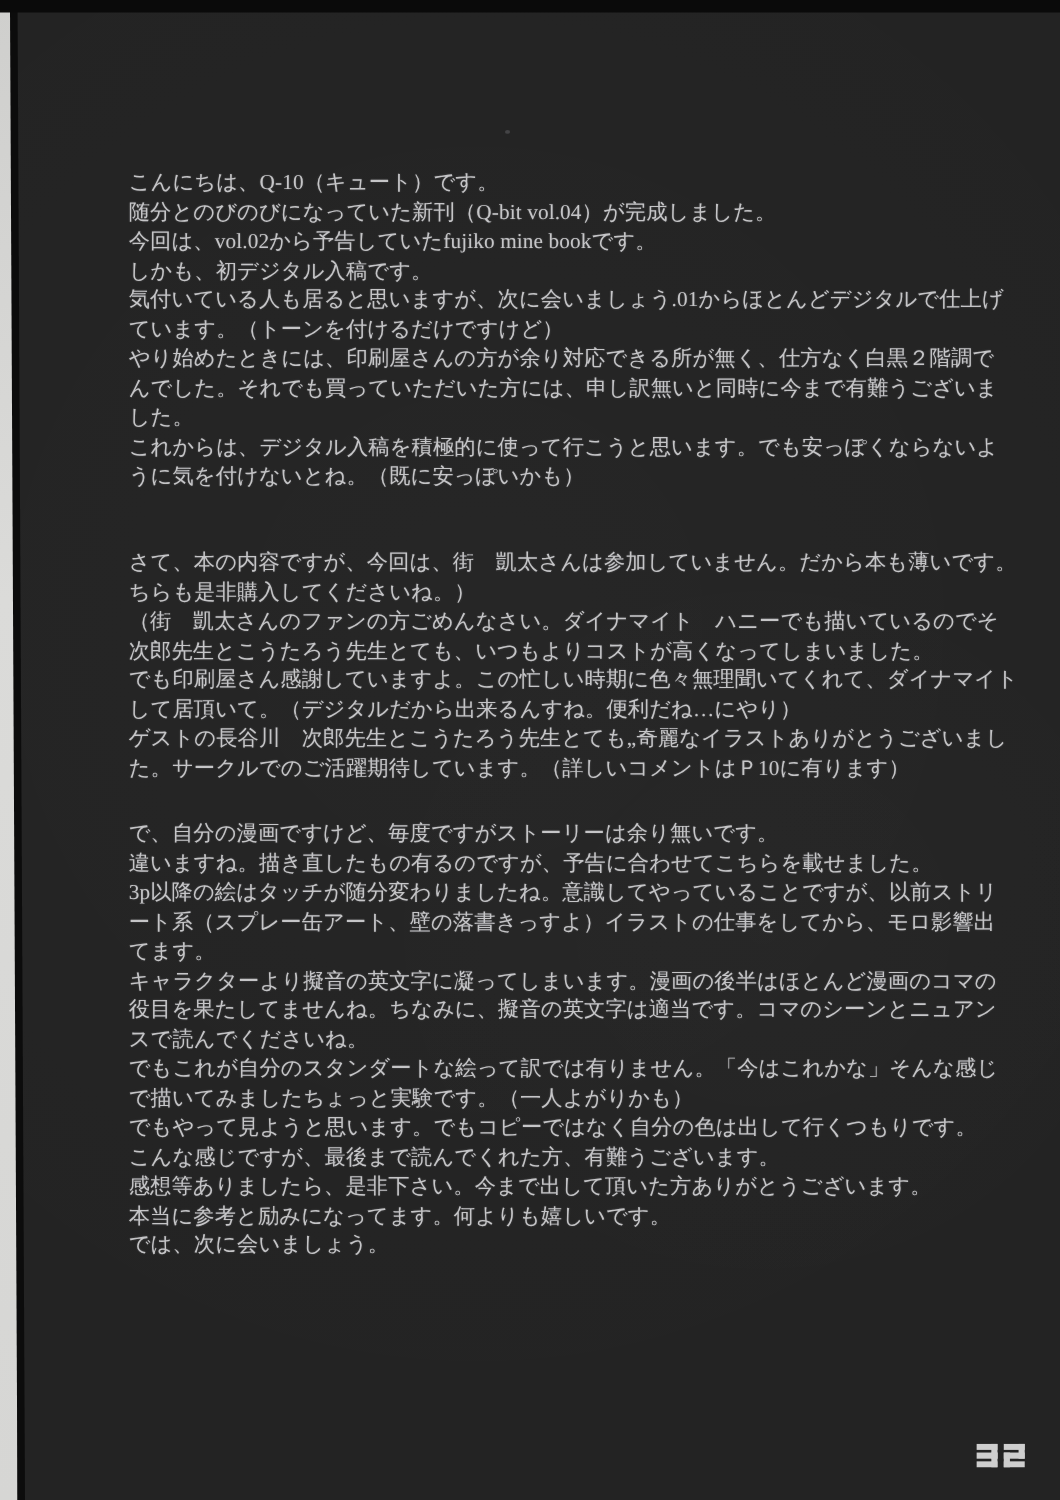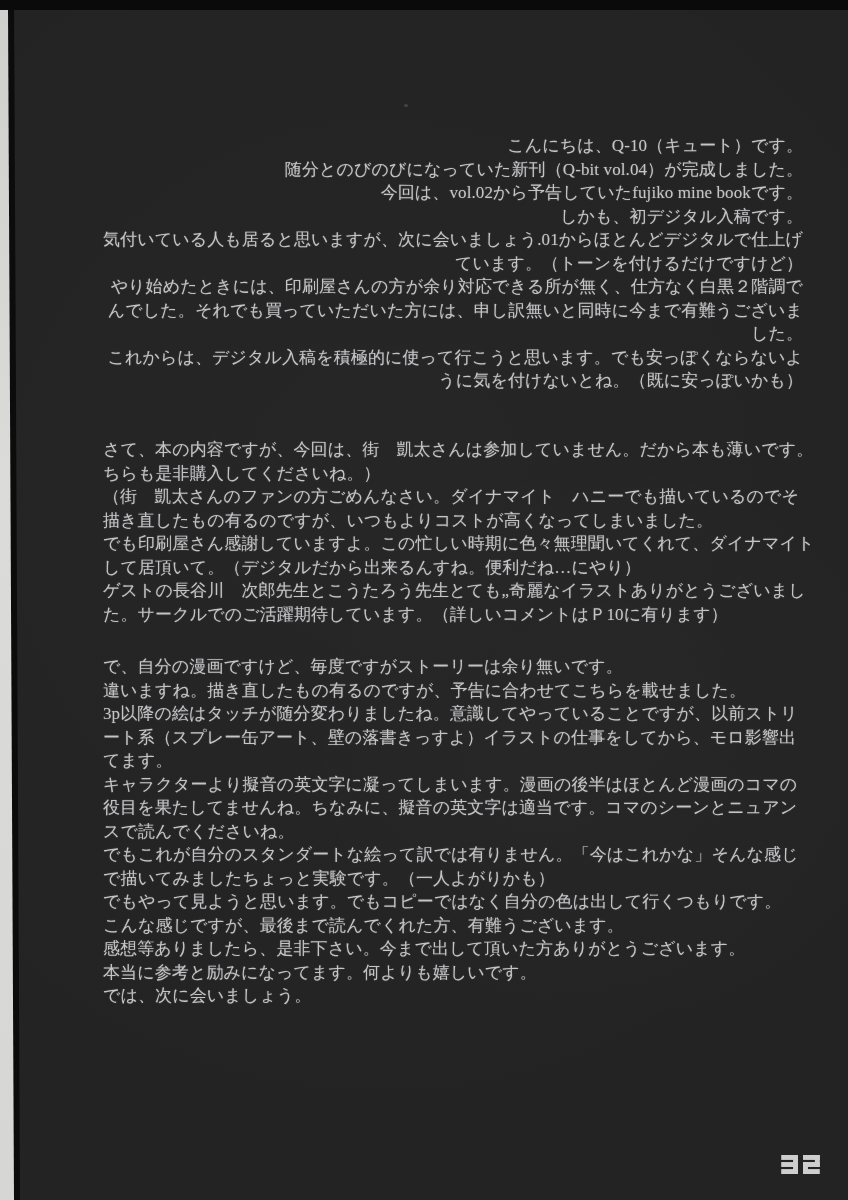--- a/index.html
+++ b/index.html
@@ -30,21 +30,21 @@
   }
   
   .para{
     position:absolute;left:103px;width:700px;
     font-size:17px;line-height:23.5px;
     color:var(--text,#c5c5c7);
     letter-spacing:0.1px;
     text-shadow:0 0 1.5px rgba(195,195,200,0.38);
   }
   .para .line{white-space:pre;height:23.5px;}
-  #para-1{top:134px;text-align:right;}
+  #para-1{top:134px;}
   #para-2{top:438px;}
   #para-3{top:655px;}
   
   .speck{
     position:absolute;border-radius:50%;
     background:#4f4f51;opacity:.75;
   }
   #speck-1{left:404px;top:104px;width:4px;height:3px;}
   #speck-2{left:236px;top:571px;width:2px;height:2px;opacity:.35;}
   
@@ -74,21 +74,21 @@
       <div class="line">んでした。それでも買っていただいた方には、申し訳無いと同時に今まで有難うございま</div>
       <div class="line">した。</div>
       <div class="line">これからは、デジタル入稿を積極的に使って行こうと思います。でも安っぽくならないよ</div>
       <div class="line">うに気を付けないとね。（既に安っぽいかも）</div>
     </div>
 
   <div id="para-2" class="para">
       <div class="line">さて、本の内容ですが、今回は、街　凱太さんは参加していません。だから本も薄いです。</div>
       <div class="line">ちらも是非購入してくださいね。）</div>
       <div class="line">（街　凱太さんのファンの方ごめんなさい。ダイナマイト　ハニーでも描いているのでそ</div>
-      <div class="line">描き直したもの有るのですが、いつもよりコストが高くなってしまいました。</div>
+      <div class="line">次郎先生とこうたろう先生とても、いつもよりコストが高くなってしまいました。</div>
       <div class="line">でも印刷屋さん感謝していますよ。この忙しい時期に色々無理聞いてくれて、ダイナマイト</div>
       <div class="line">して居頂いて。（デジタルだから出来るんすね。便利だね…にやり）</div>
       <div class="line">ゲストの長谷川　次郎先生とこうたろう先生とても„奇麗なイラストありがとうございまし</div>
       <div class="line">た。サークルでのご活躍期待しています。（詳しいコメントはＰ10に有ります）</div>
     </div>
 
   <div id="para-3" class="para">
       <div class="line">で、自分の漫画ですけど、毎度ですがストーリーは余り無いです。</div>
       <div class="line">違いますね。描き直したもの有るのですが、予告に合わせてこちらを載せました。</div>
       <div class="line">3p以降の絵はタッチが随分変わりましたね。意識してやっていることですが、以前ストリ</div>

